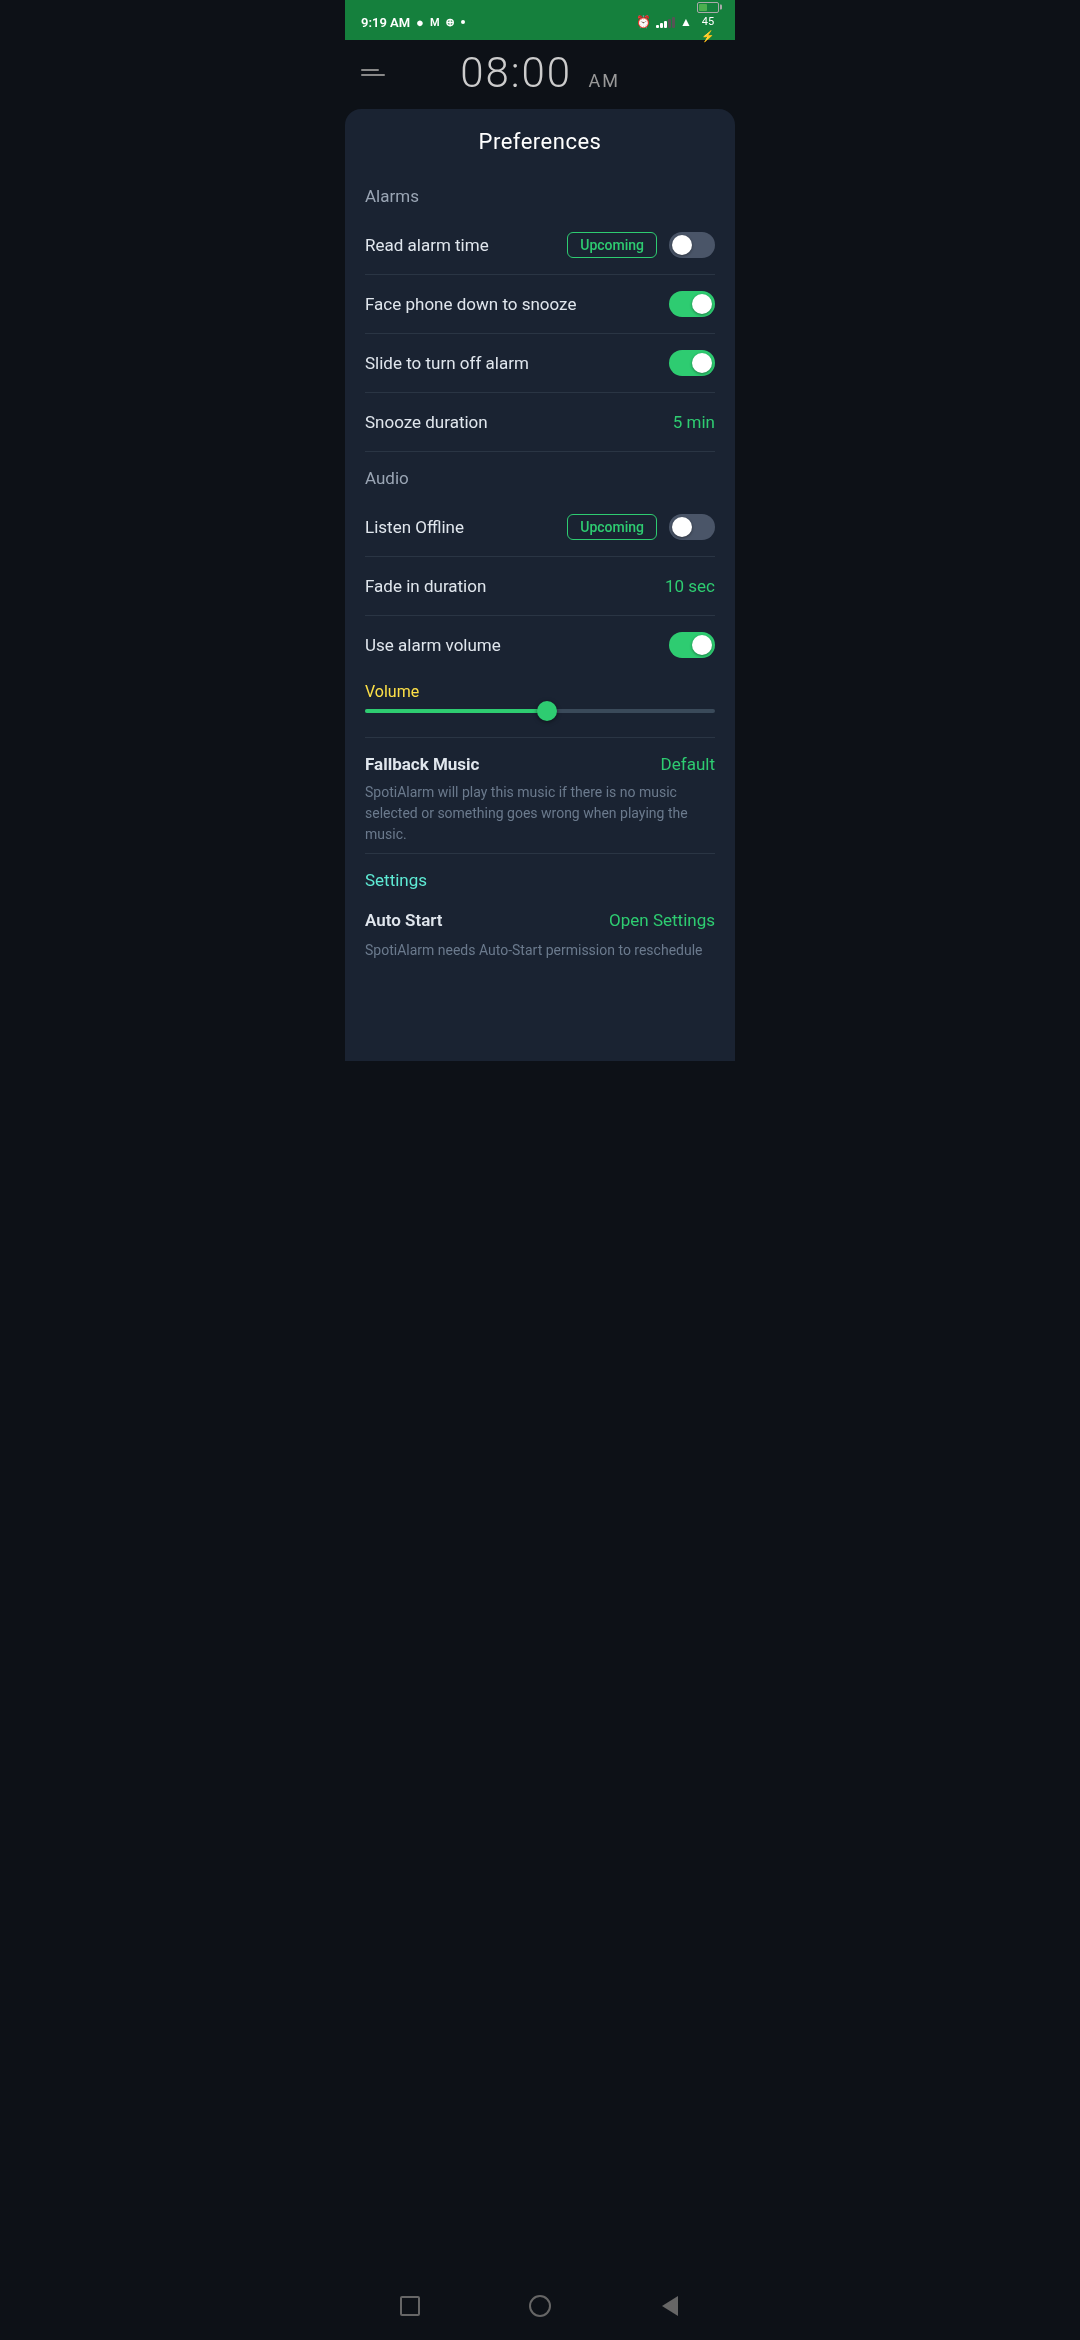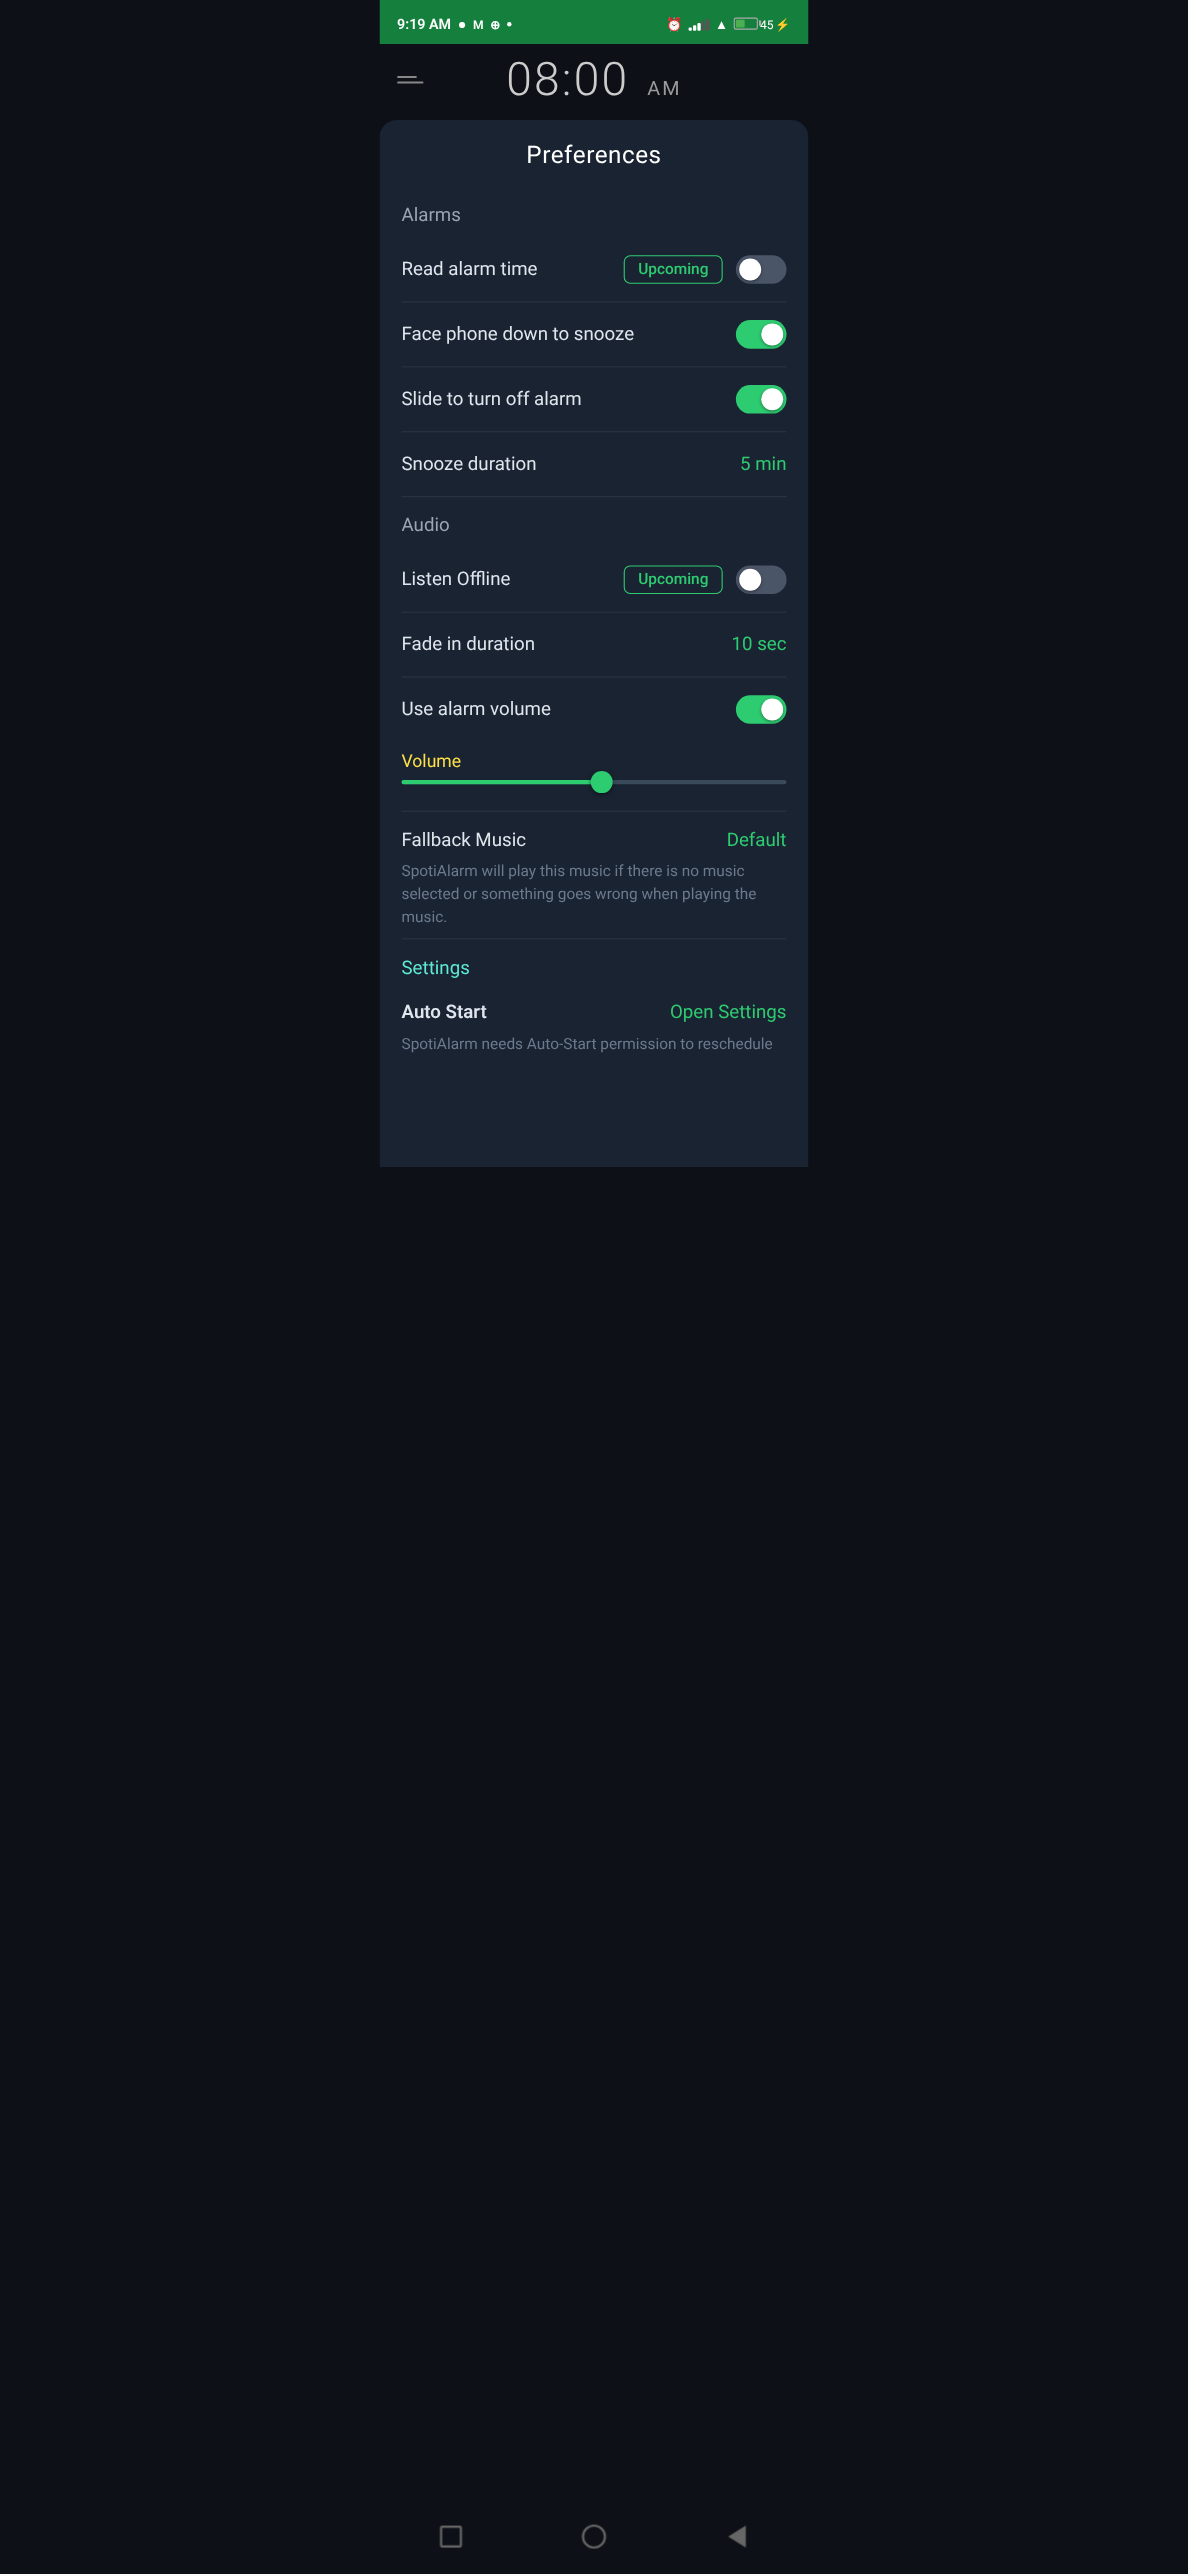--- a/index.html
+++ b/index.html
@@ -40,22 +40,23 @@
     }
 
     .status-right {
       display: flex;
       align-items: center;
       gap: 5px;
     }
 
     .battery-container {
       display: flex;
-      align-items: flex-start;
+      align-items: center;
       gap: 2px;
+      flex-direction: column;
     }
 
     .battery-box {
       width: 22px;
       height: 11px;
       border: 1.5px solid #aaa;
       border-radius: 2px;
       position: relative;
       display: flex;
       align-items: center;
@@ -297,21 +298,21 @@
     .fallback-header {
       display: flex;
       justify-content: space-between;
       align-items: center;
       margin-bottom: 8px;
     }
 
     .fallback-title {
       font-size: 17px;
       color: #e0e6ed;
-      font-weight: 400;
+      font-weight: 700;
     }
 
     .fallback-value {
       color: #2ecc71;
       font-size: 17px;
     }
 
     .fallback-description {
       font-size: 14px;
       color: #6b7a8d;

